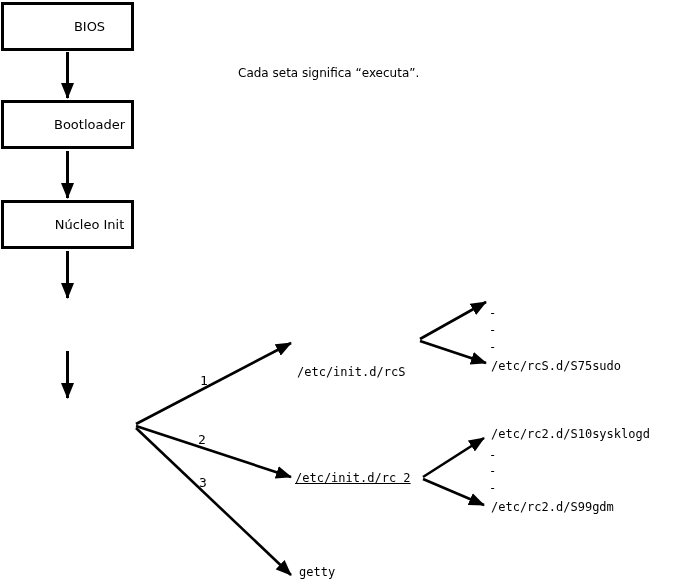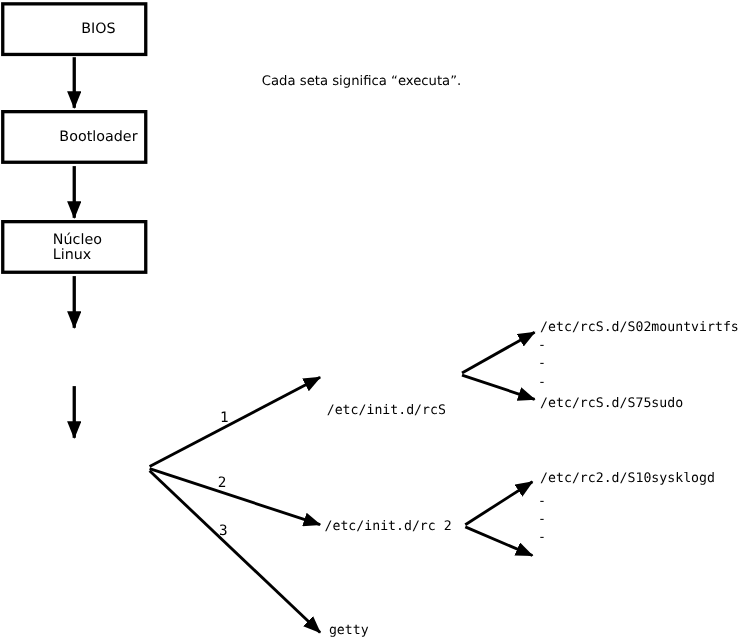--- a/index.html
+++ b/index.html
@@ -49,21 +49,21 @@
     position: absolute;
     font-family: "DejaVu Sans Mono", monospace;
     font-size: 12px;
     line-height: 14px;
     white-space: pre;
   }
   .num {
     font-size: 13px;
   }
   .t-rcs   { left: 297px; top: 333px; margin-top: 32px; }
-  .t-rc2   { left: 295px; top: 471px; }
+  .t-rc2   { left: 295px; top: 471px; text-decoration: underline; }
   .t-getty { left: 299px; top: 565px; }
   .t-s02   { left: 491px; top: 290px; }
   .t-d1a   { left: 489px; top: 306px; }
   .t-d1b   { left: 489px; top: 323px; }
   .t-d1c   { left: 489px; top: 340px; }
   .t-s75   { left: 491px; top: 359px; }
   .t-s10   { left: 491px; top: 427px; }
   .t-d2a   { left: 489px; top: 448px; }
   .t-d2b   { left: 489px; top: 464px; }
   .t-d2c   { left: 489px; top: 481px; }
@@ -102,35 +102,35 @@
 
   <div class="note">Cada seta significa “executa”.</div>
 
   <div class="box box-bios">
     <span>BIOS</span>
   </div>
   <div class="box box-bootloader">
     <span>Bootloader</span>
   </div>
   <div class="box box-kernel">
-    <span>Núcleo Linux</span>
+    <span>Núcleo Init</span>
   </div>
 
   <div class="mono num t-n1">1</div>
   <div class="mono num t-n2">2</div>
   <div class="mono num t-n3">3</div>
 
   <div class="mono t-rcs">/etc/init.d/rcS</div>
   <div class="mono t-rc2">/etc/init.d/rc 2</div>
   <div class="mono t-getty">getty</div>
 
-  <div class="mono t-s02">/etc/rcS.d/S02mountvirtfs</div>
   <div class="mono t-d1a">-</div>
   <div class="mono t-d1b">-</div>
   <div class="mono t-d1c">-</div>
   <div class="mono t-s75">/etc/rcS.d/S75sudo</div>
 
   <div class="mono t-s10">/etc/rc2.d/S10sysklogd</div>
   <div class="mono t-d2a">-</div>
   <div class="mono t-d2b">-</div>
   <div class="mono t-d2c">-</div>
+  <div class="mono t-s99">/etc/rc2.d/S99gdm</div>
 
 </div>
 
 </body></html>

